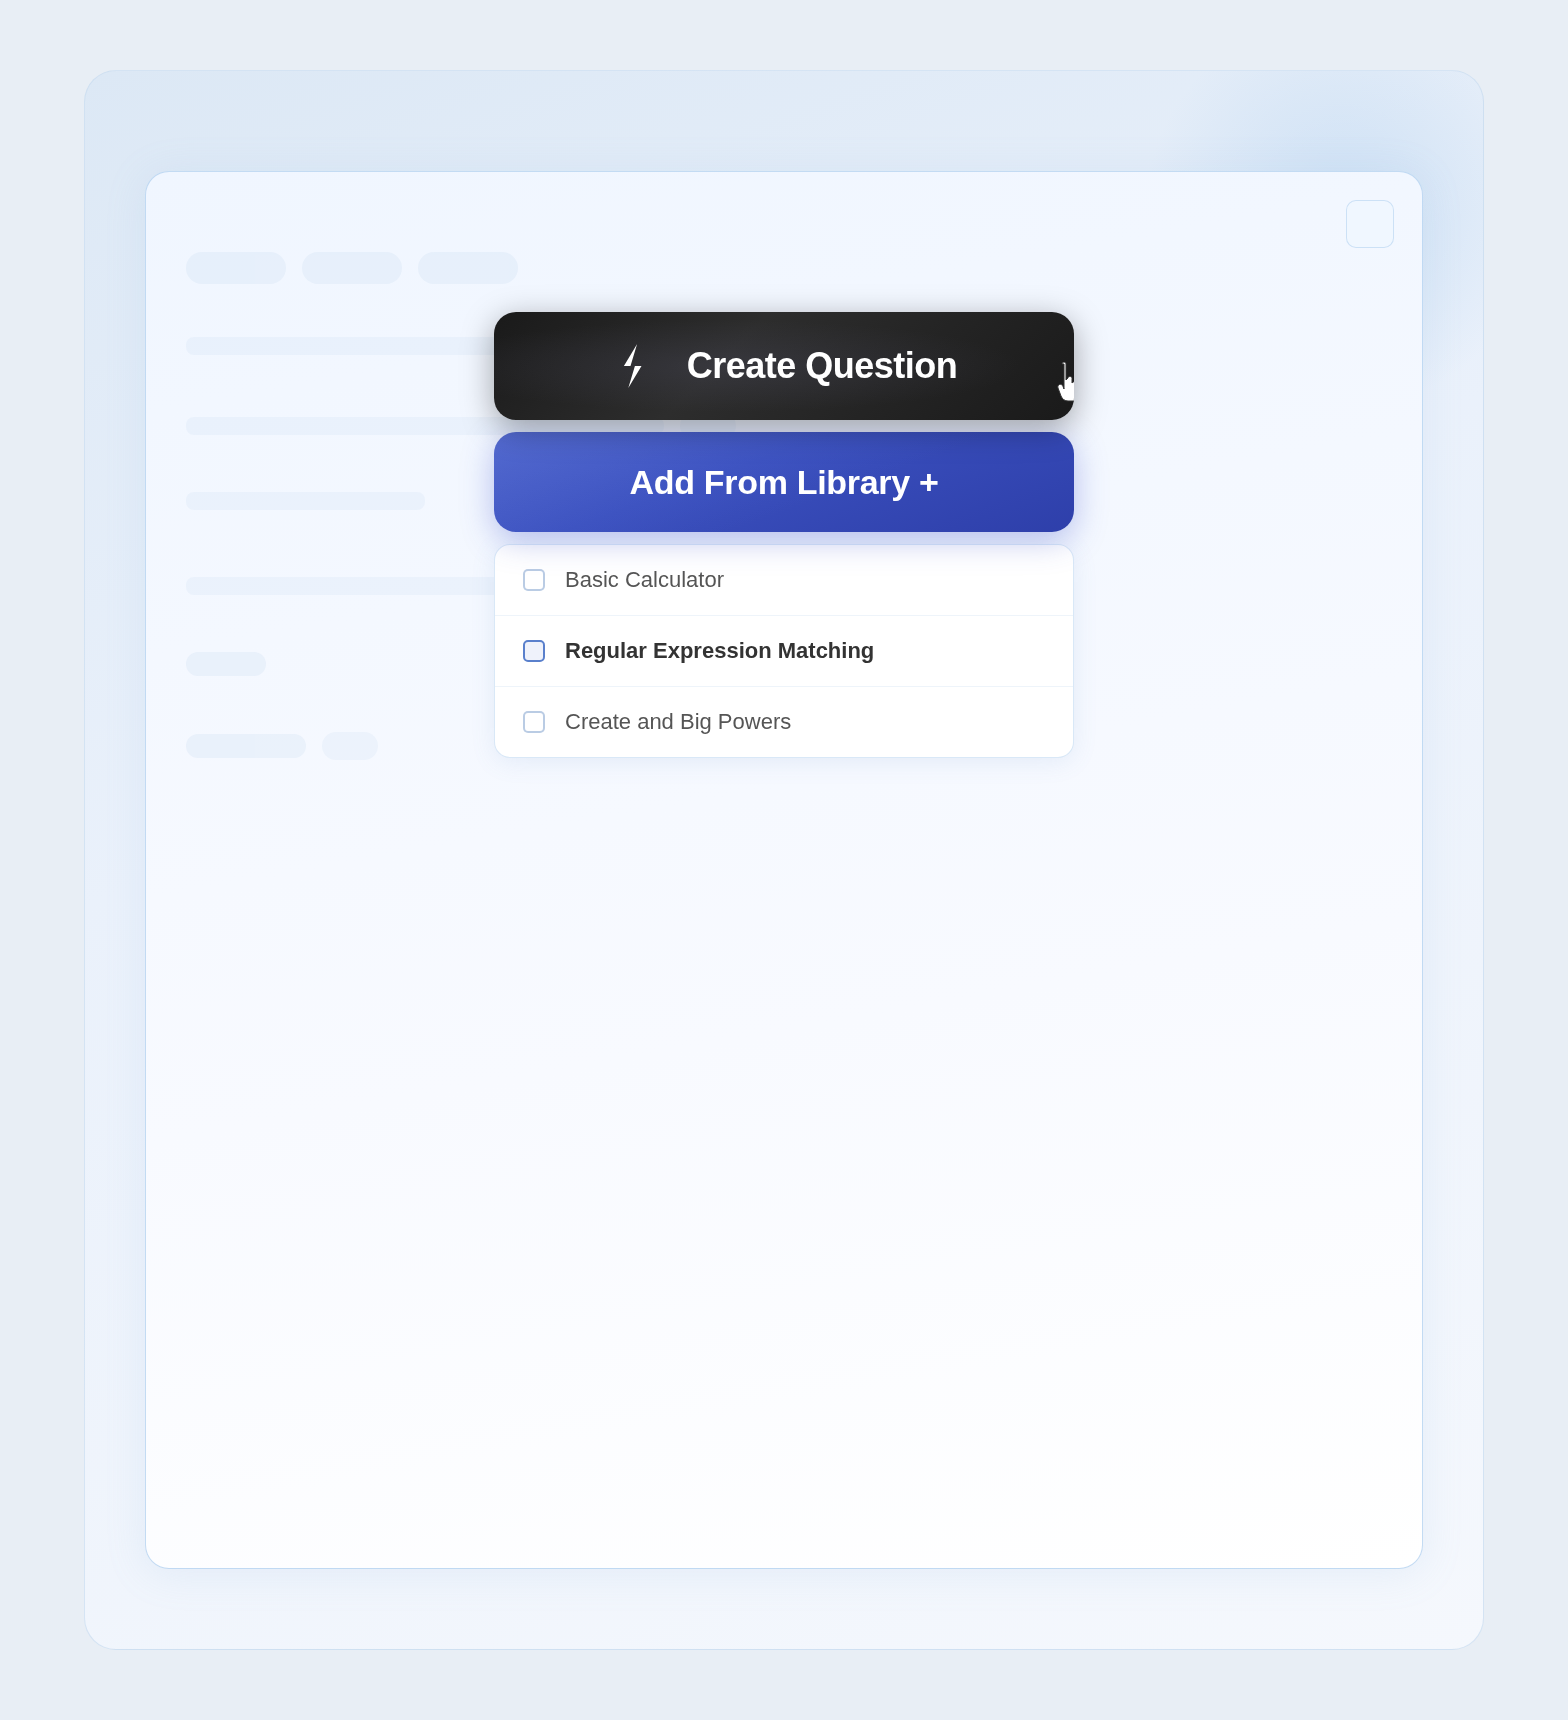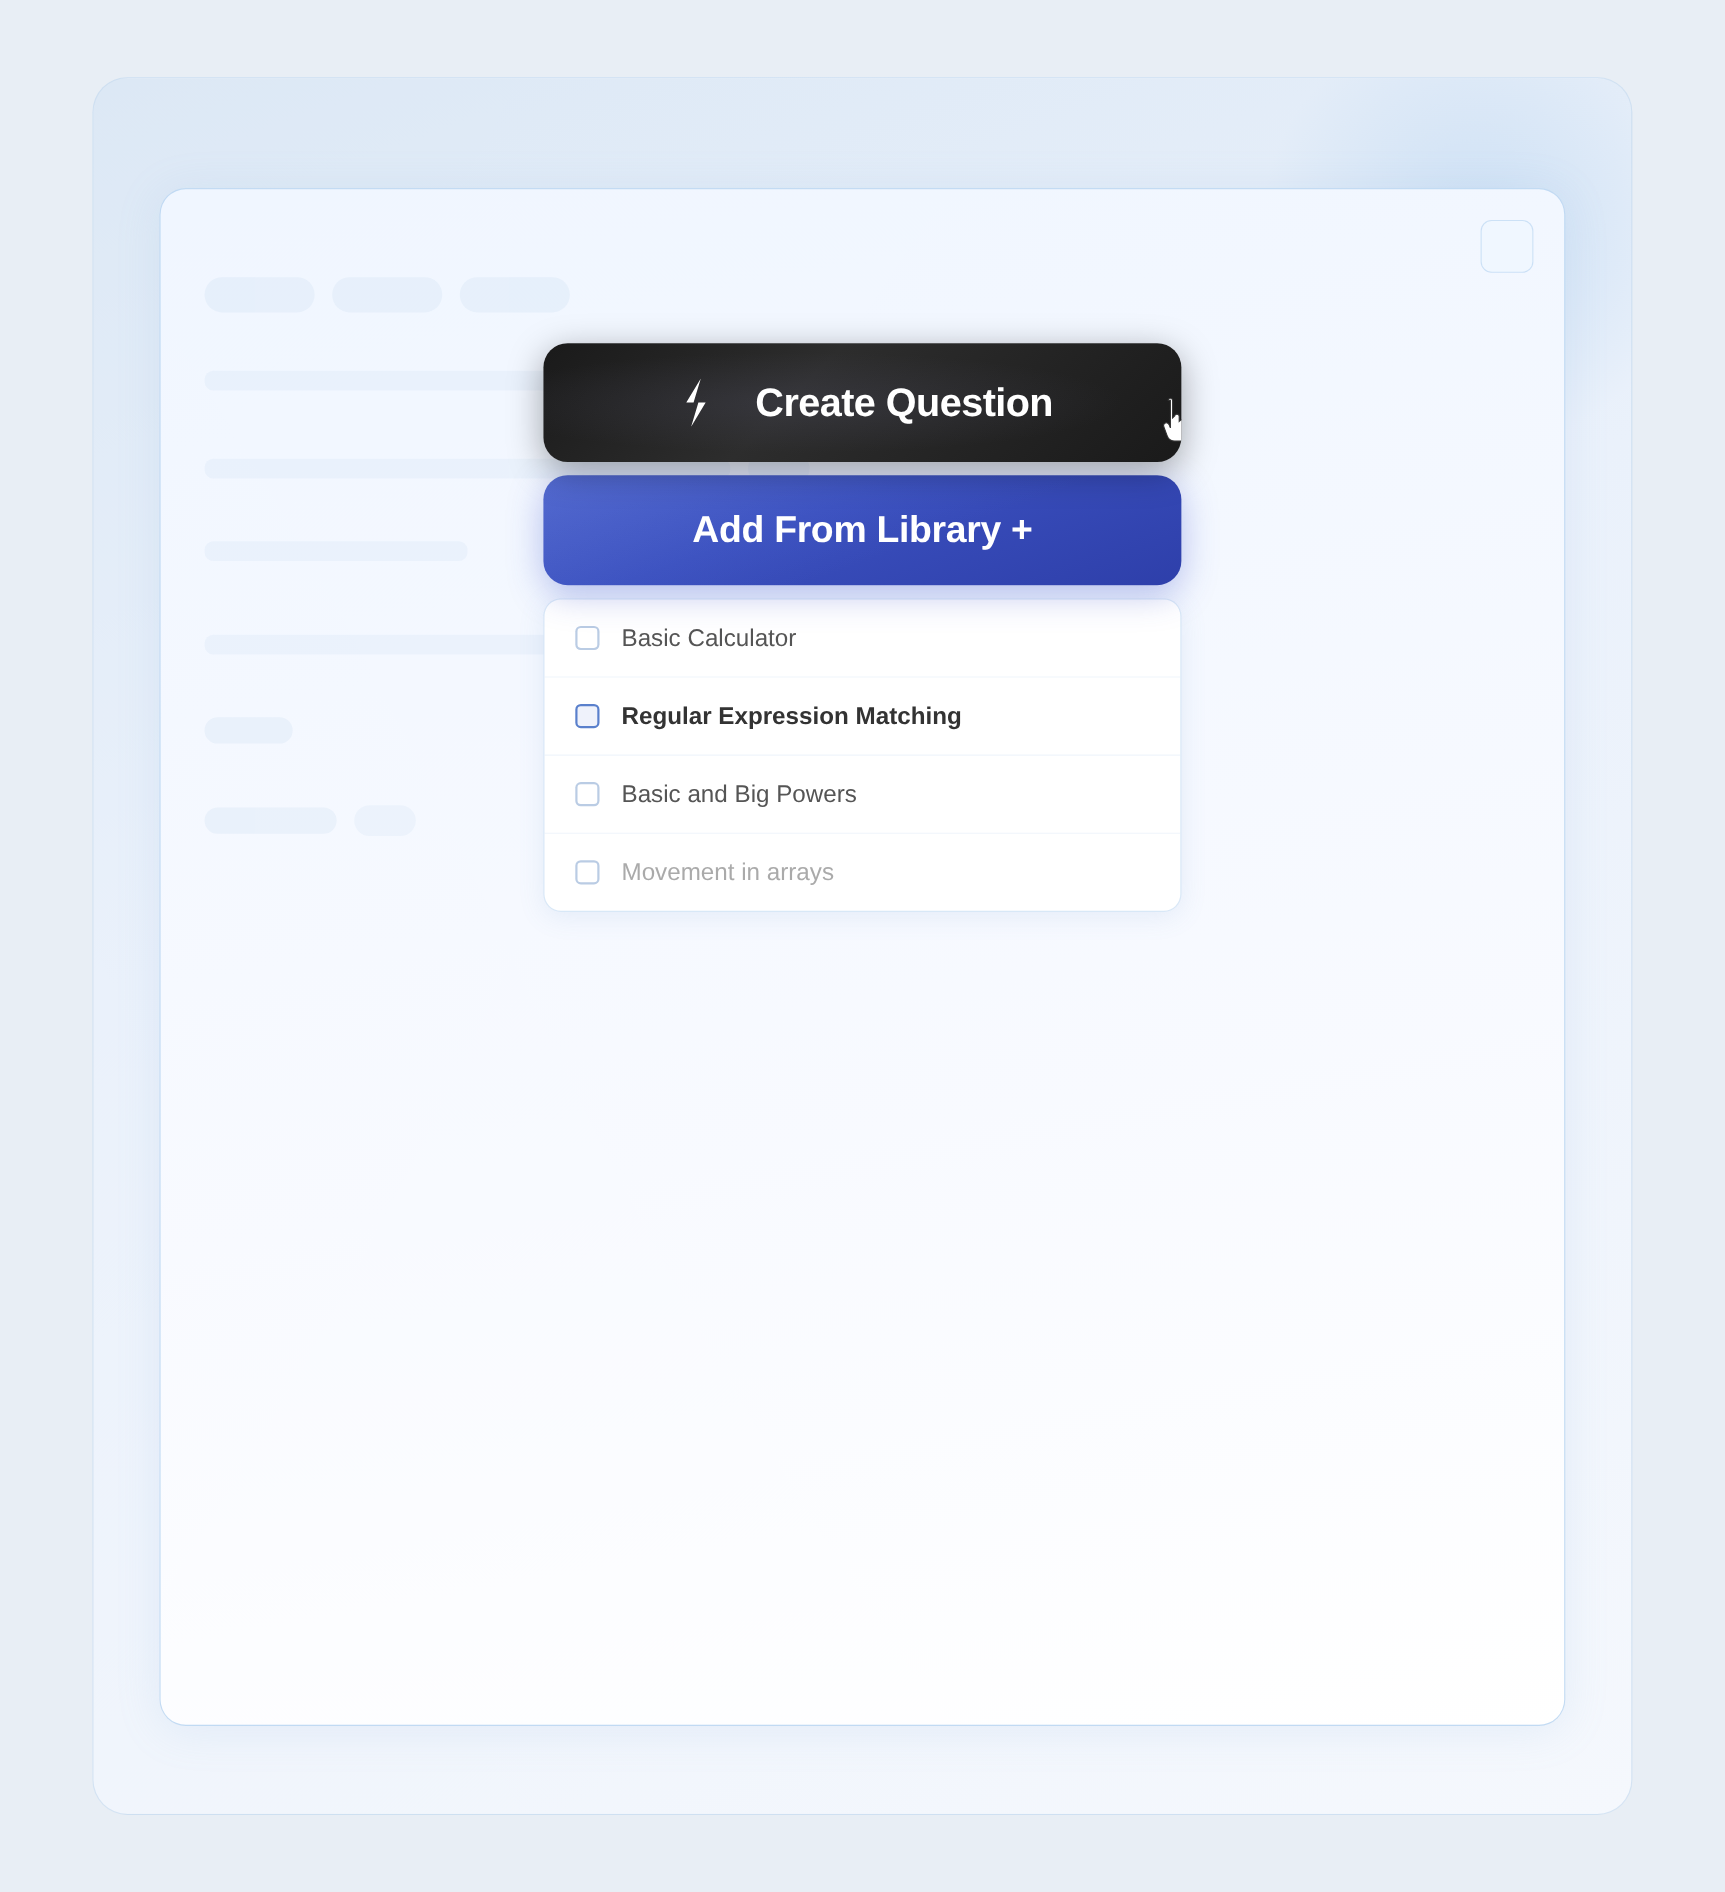--- a/index.html
+++ b/index.html
@@ -348,24 +348,20 @@
         <div class="dropdown-item">
           <div class="item-checkbox"></div>
           <span class="item-label">Basic Calculator</span>
         </div>
         <div class="dropdown-item">
           <div class="item-checkbox" style="border-color: #5a80cc; background: rgba(100,130,220,0.1);"></div>
           <span class="item-label active">Regular Expression Matching</span>
         </div>
         <div class="dropdown-item">
           <div class="item-checkbox"></div>
-          <span class="item-label">Basic and Big Powers</span>
-        </div>
-        <div class="dropdown-item">
-          <div class="item-checkbox"></div>
-          <span class="item-label muted">Movement in arrays</span>
+          <span class="item-label">Create and Big Powers</span>
         </div>
       </div>
 
     </div>
 
   </div>
 </div>
 
 </body></html>

